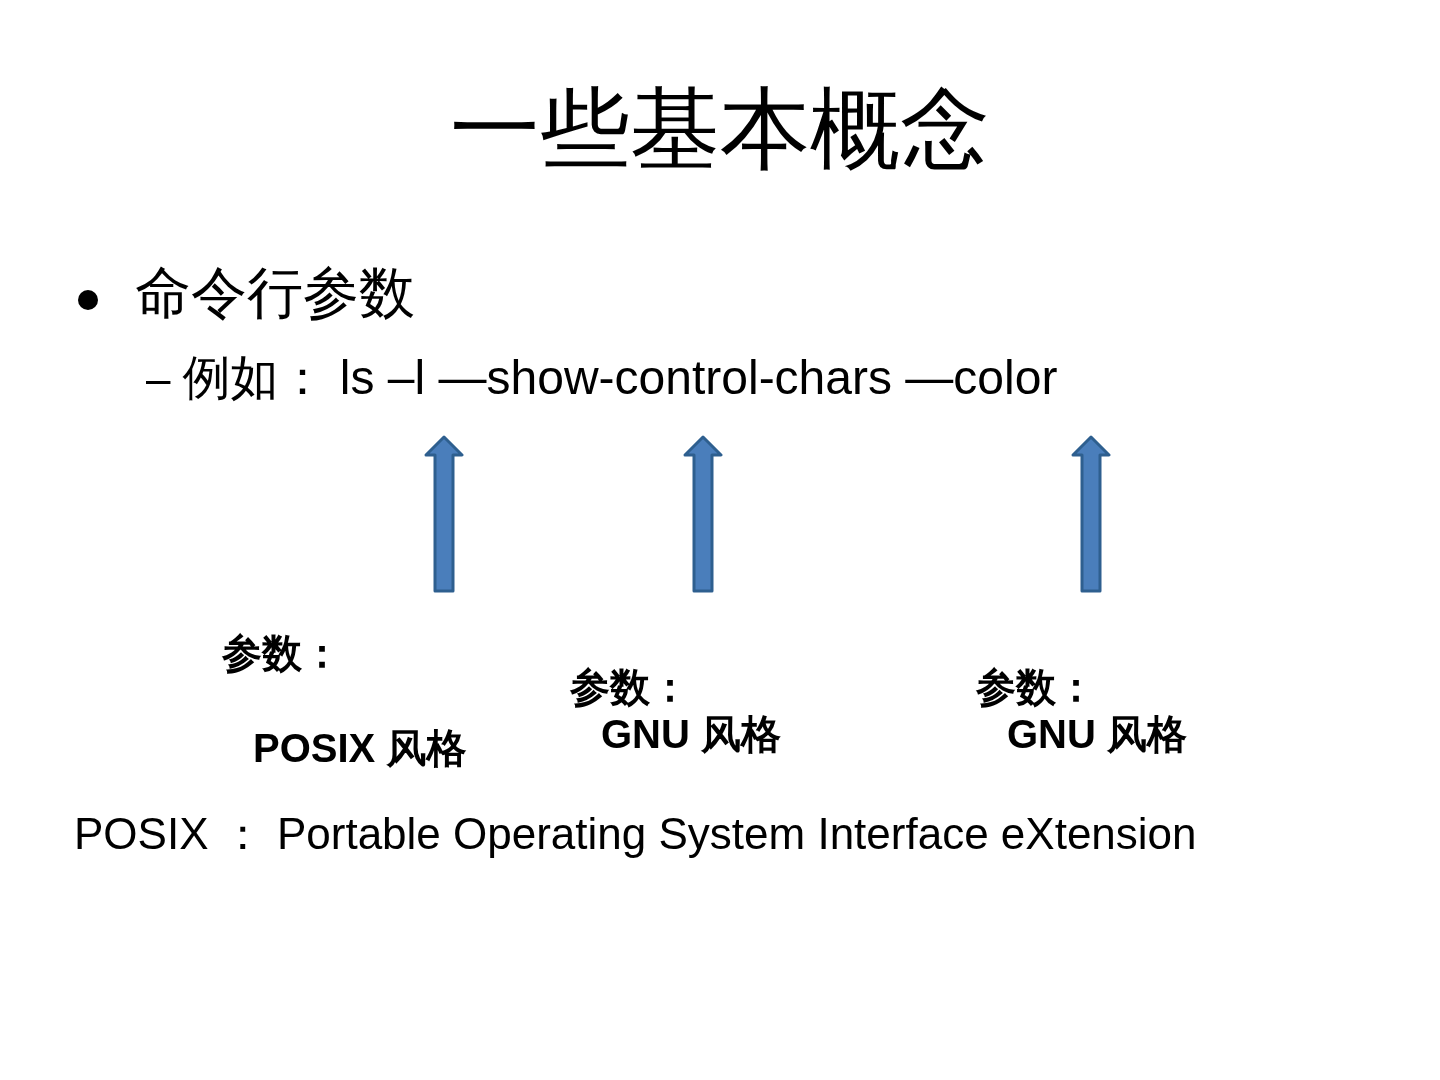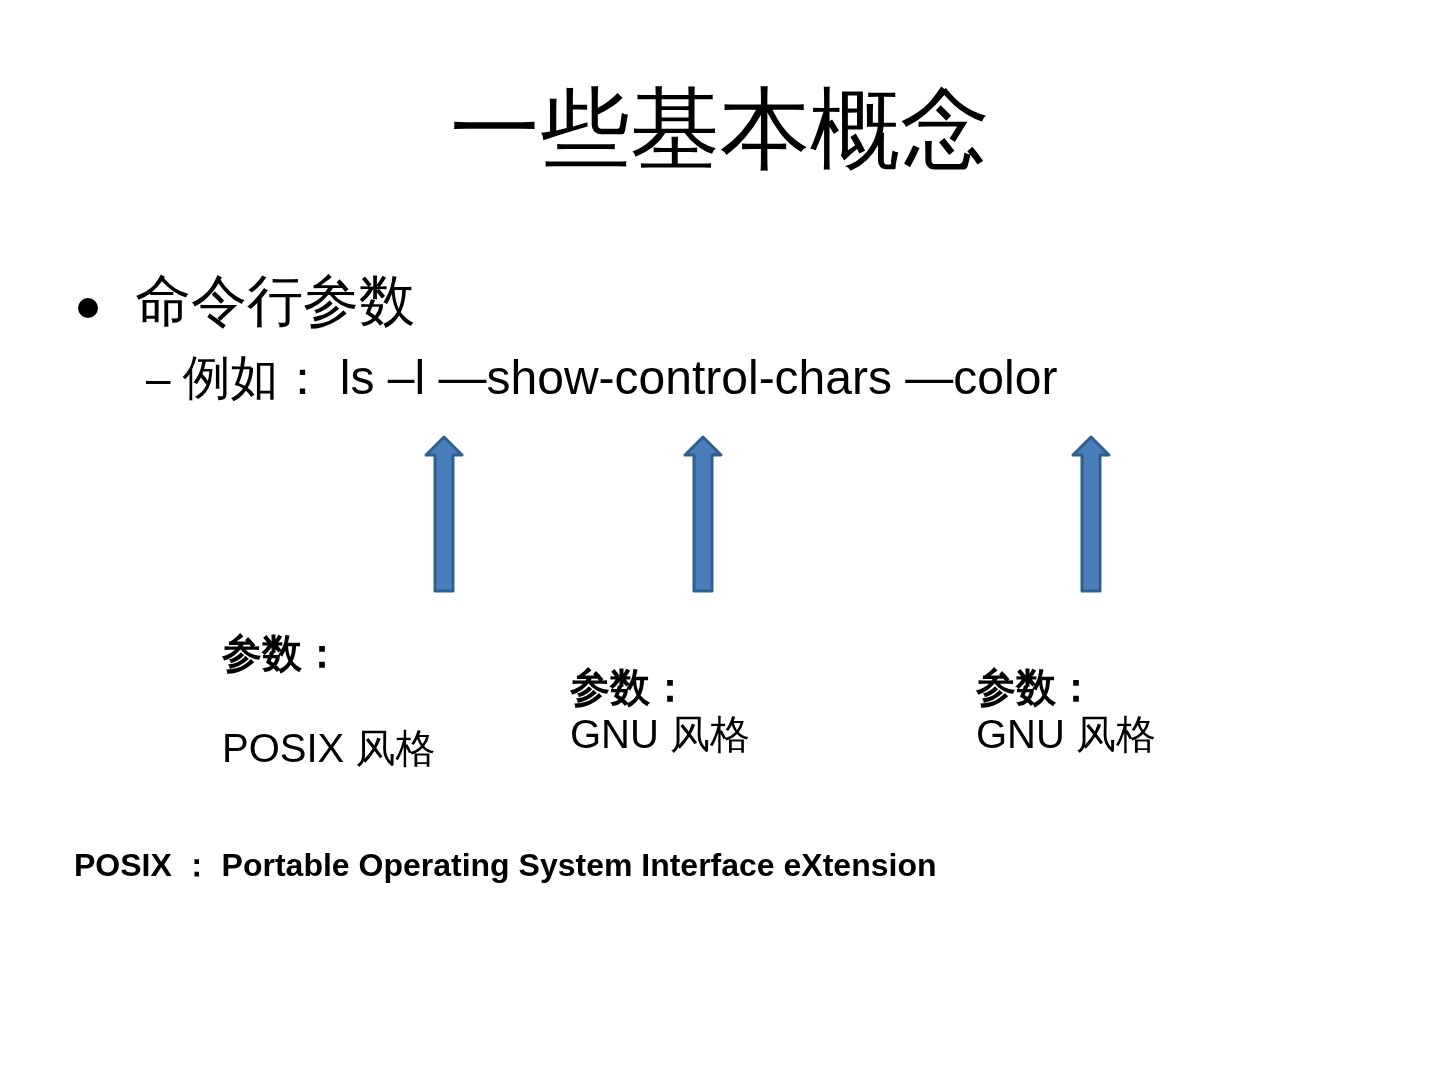--- a/index.html
+++ b/index.html
@@ -37,21 +37,20 @@
   
   .bullet-l1 {
     position: absolute;
     left: 78px;
     top: 262px;
     display: flex;
     align-items: flex-start;
     font-size: 56px;
     line-height: 1.12;
     white-space: nowrap;
-    margin-top: 8px;
   }
   .bullet-dot {
     display: inline-block;
     width: 20px;
     height: 20px;
     border-radius: 50%;
     background: #000000;
     margin-top: 28px;
     margin-right: 37px;
     flex: 0 0 auto;
@@ -94,32 +93,33 @@
 
   
   .caption {
     position: absolute;
     font-size: 40px;
     line-height: 1.18;
     font-weight: bold;
     white-space: pre-line;
   }
   .caption .plain {
-    font-weight: normal;
+    font-weight: bold;
+    margin-left: 31px;
   }
 
   
   .footnote {
     position: absolute;
     left: 74px;
-    top: 844px;
+    top: 804px;
     width: 1180px;
-    font-size: 32px;
+    font-size: 44px;
     line-height: 1.36;
-    font-weight: 700;
+    font-weight: 400;
   }
 </style>
 </head>
 <body style="color: rgb(0, 0, 0);">
 
 <div id="slide" style="background: rgb(255, 255, 255); border-radius: 25px;">
 
   <div class="slide-title">一些基本概念</div>
 
   <div class="bullet-l1">

